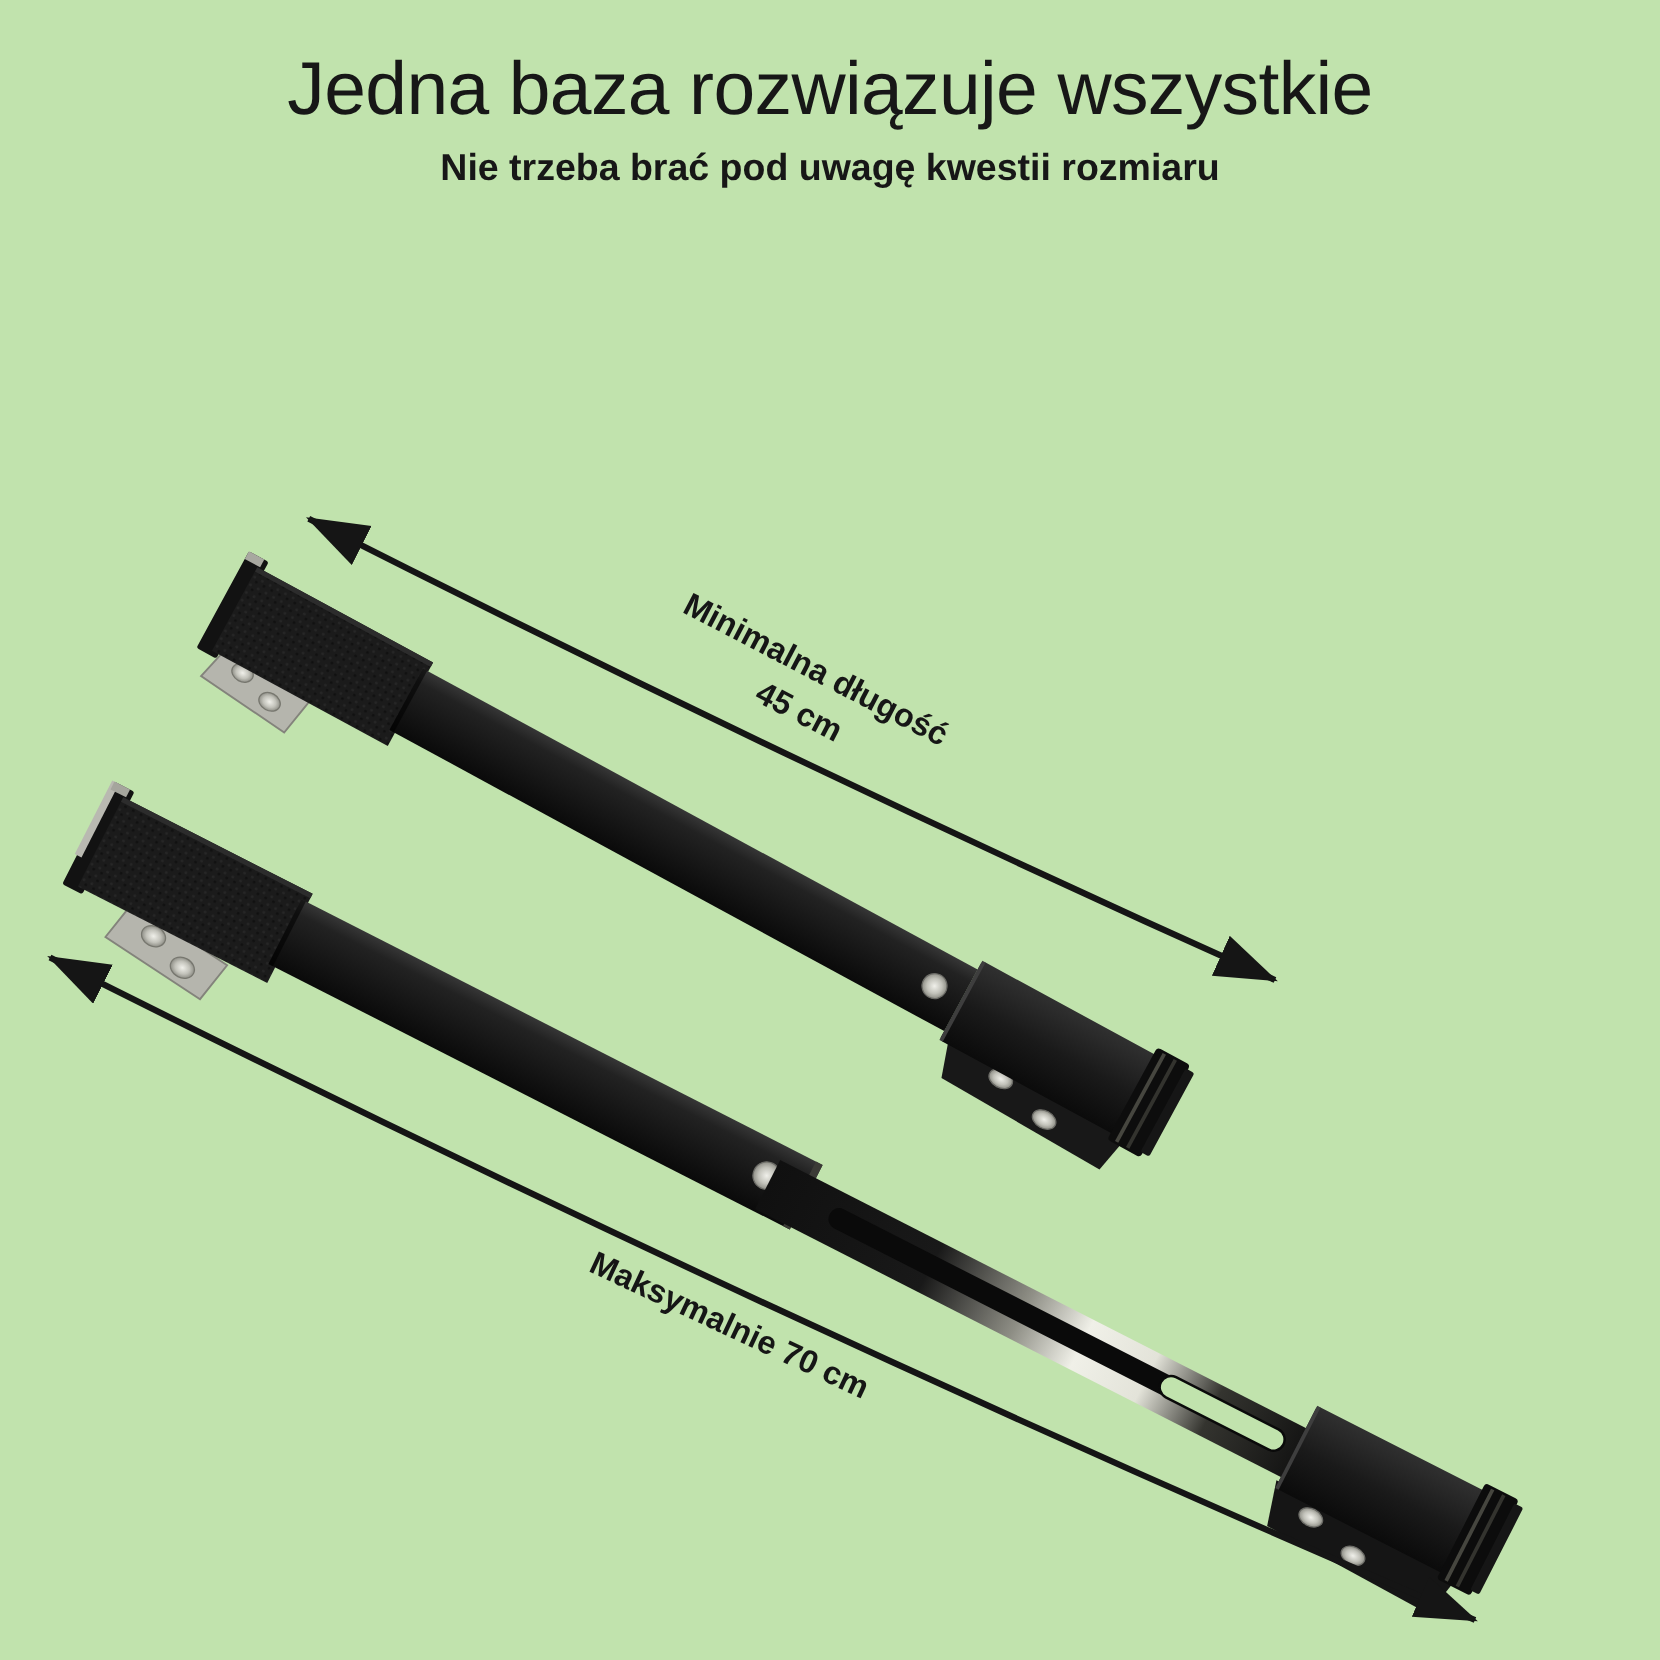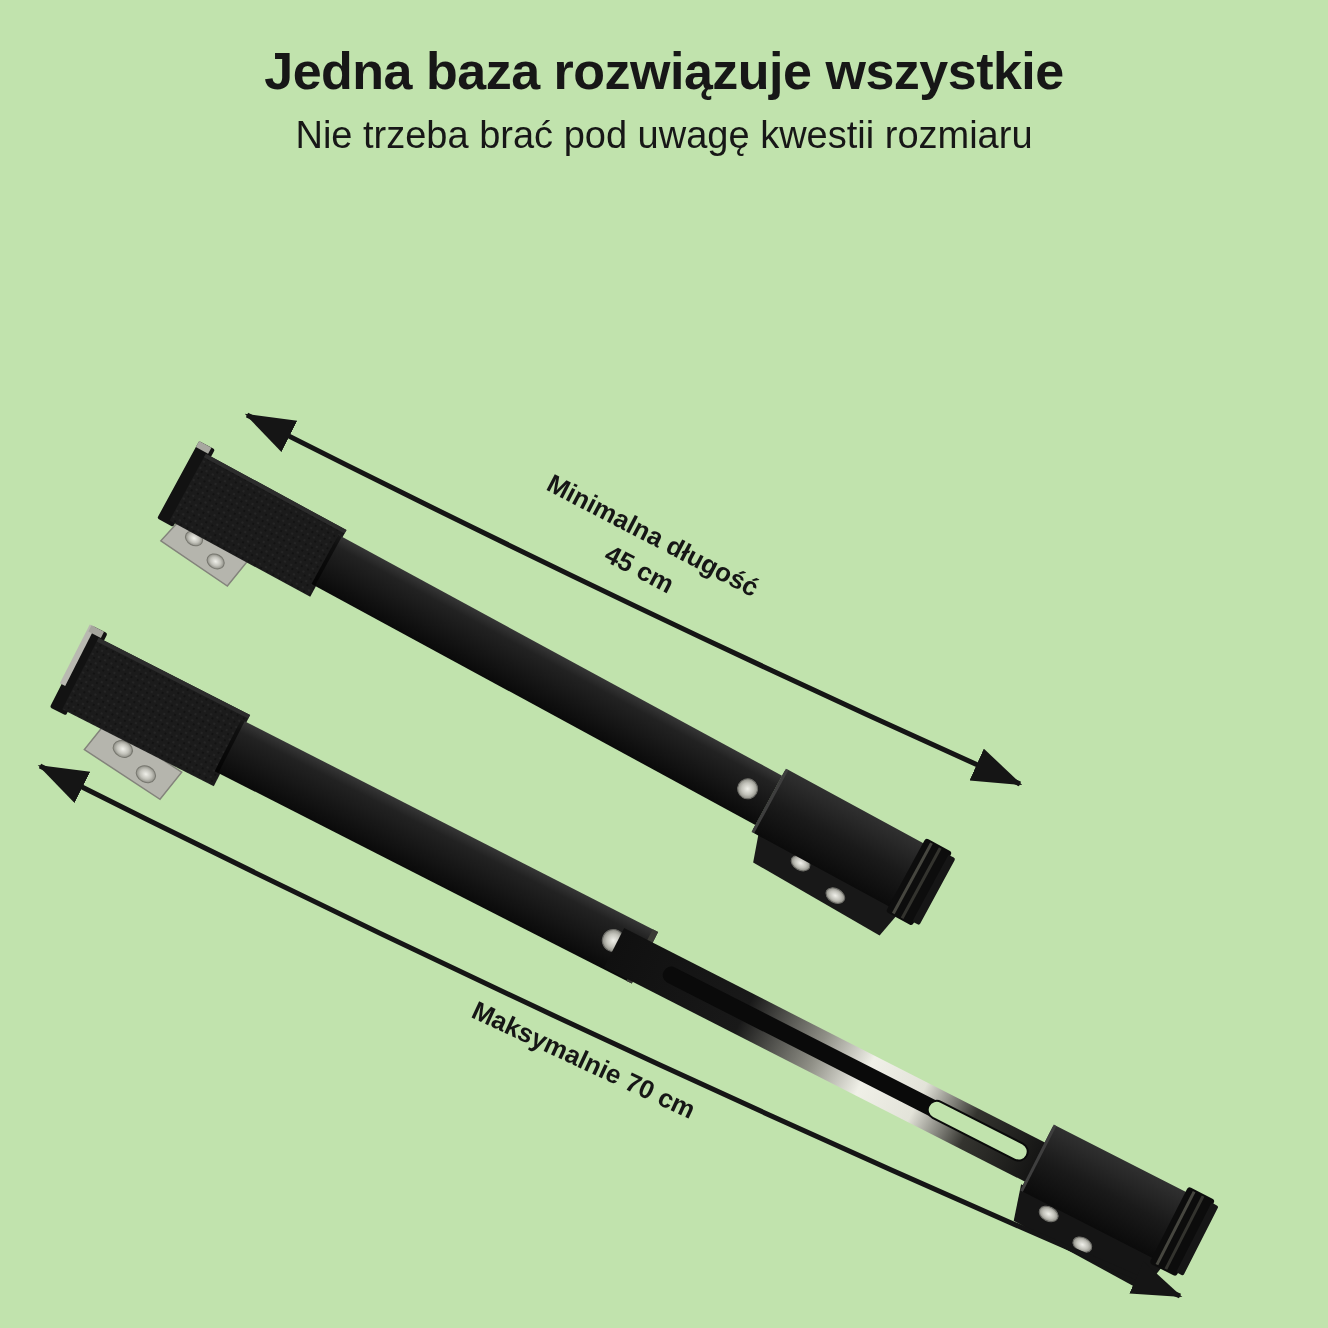--- a/index.html
+++ b/index.html
@@ -14,30 +14,30 @@
   .header {
     position: absolute;
     top: 40px;
     left: 0;
     width: 100%;
     text-align: center;
     color: #171717;
     z-index: 2;
   }
   .title {
-    font-size: 52px;
-    font-weight: bold;
+    font-size: 60px;
+    font-weight: normal;
     line-height: 62px;
     letter-spacing: -0.5px;
   }
   .title .line { display: block; }
   .subtitle {
     margin-top: 14px;
-    font-size: 38px;
-    font-weight: normal;
+    font-size: 30px;
+    font-weight: bold;
     line-height: 38px;
   }
   .subtitle .line { display: block; }
   svg.scene {
     position: absolute;
     left: 0;
     top: 0;
     width: 1328px;
     height: 1328px;
     z-index: 1;

